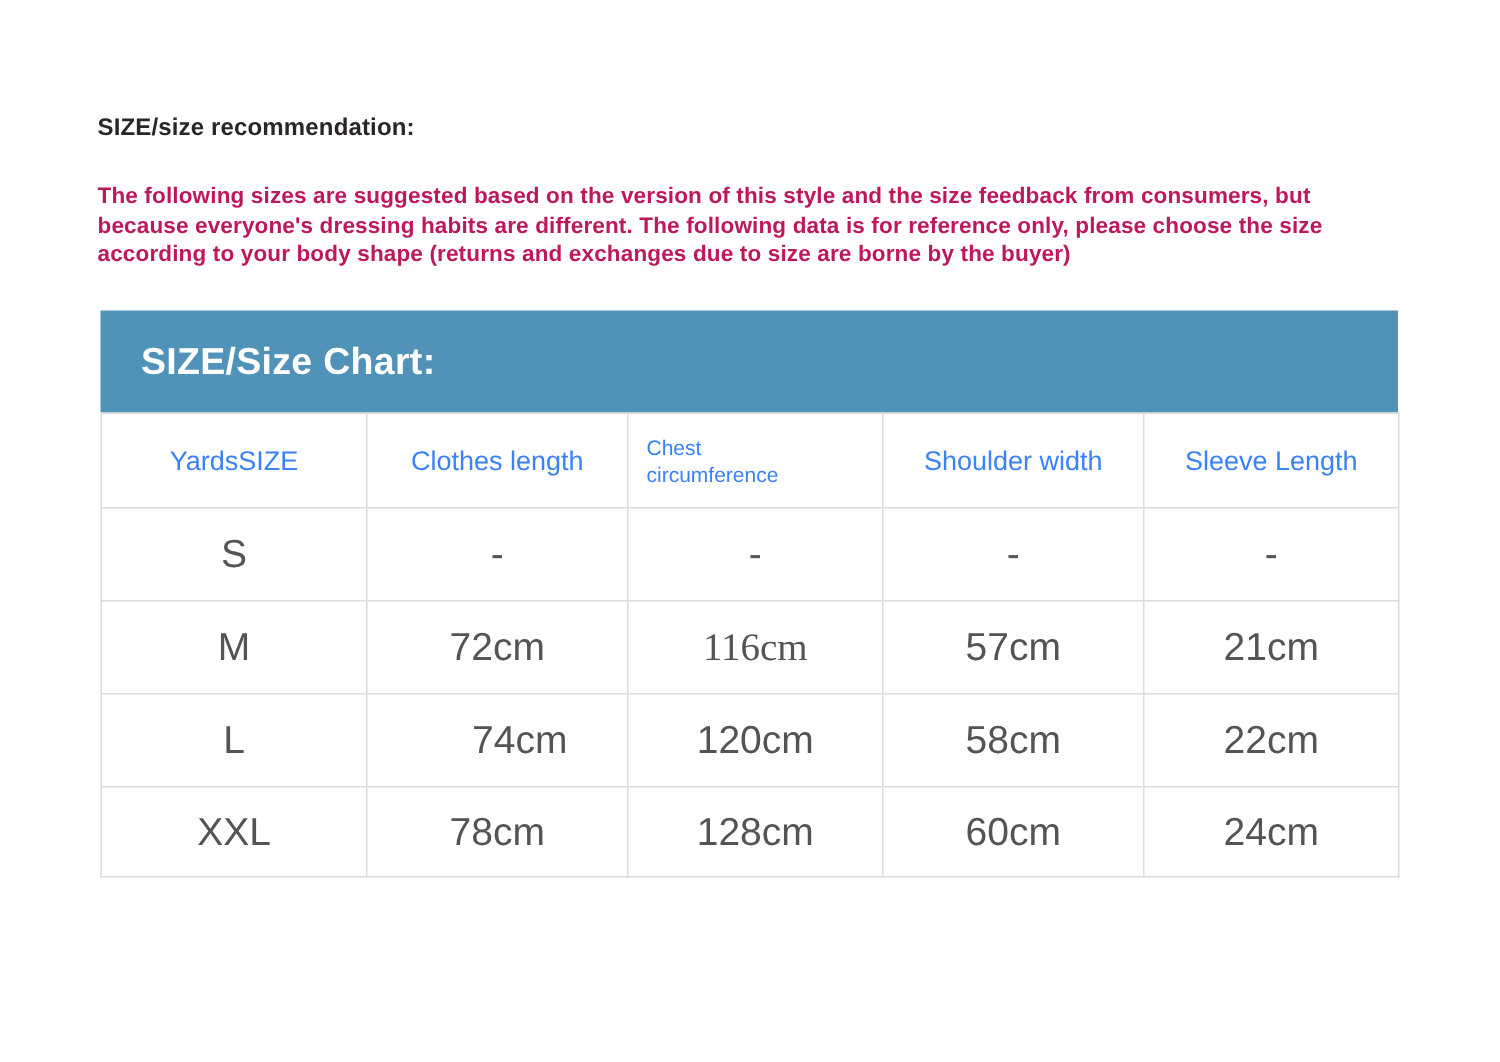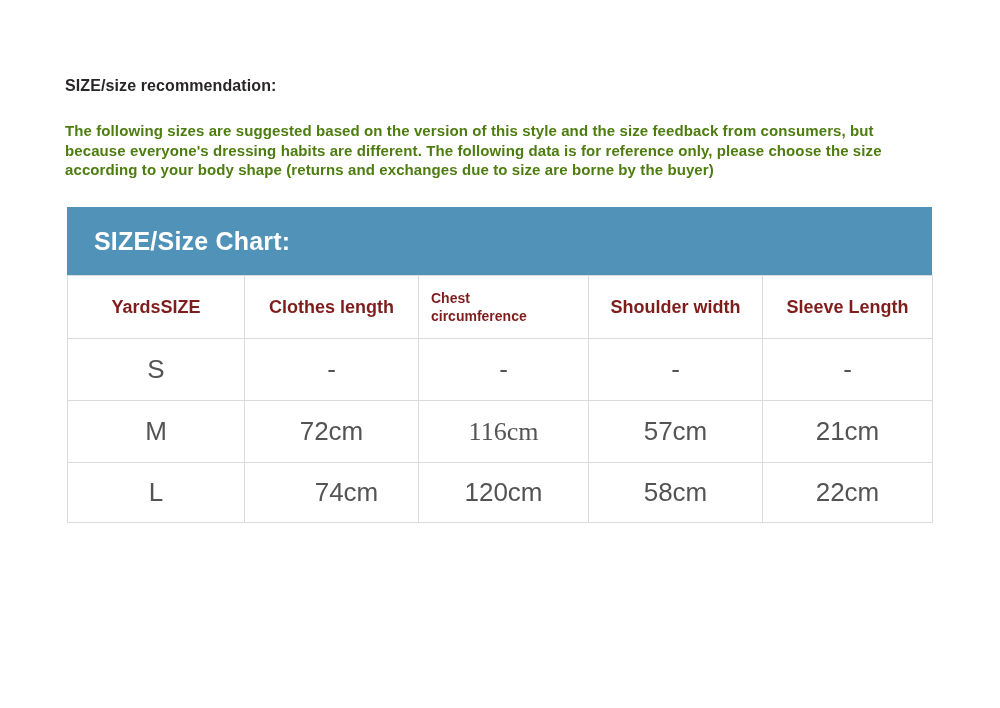--- a/index.html
+++ b/index.html
@@ -20,21 +20,21 @@
     color: #2a2627;
     letter-spacing: 0.1px;
   }
   .doc-paragraph {
     position: absolute;
     left: 65px;
     top: 121px;
     width: 872px;
     font-size: 15px;
     font-weight: bold;
-    color: #4d7c0f;
+    color: #be185d;
     line-height: 19.5px;
     letter-spacing: 0.1px;
   }
   .chart-bar {
     position: absolute;
     left: 67px;
     top: 207px;
     width: 865px;
     height: 68px;
     display: flex;
@@ -64,22 +64,22 @@
   table.size-table th,
   table.size-table td {
     border: 1px solid #dbdbdb;
     text-align: center;
     vertical-align: middle;
     background: #ffffff;
   }
   table.size-table th {
     height: 63px;
     font-size: 18px;
-    font-weight: bold;
-    color: #7f1d1d;
+    font-weight: normal;
+    color: #3b82f6;
   }
   table.size-table th.chest-header {
     text-align: left;
     padding-left: 12px;
     font-size: 14px;
     line-height: 18px;
   }
   table.size-table th.chest-header span {
     display: inline-block;
     max-width: 110px;
@@ -137,14 +137,21 @@
       <td style="border-color: rgb(219, 219, 219); text-align: center;">57cm</td>
       <td style="border-color: rgb(219, 219, 219);">21cm</td>
     </tr>
     <tr>
       <td style="border-color: rgb(219, 219, 219);">L</td>
       <td style="border-color: rgb(219, 219, 219); padding-left: 30px;">74cm</td>
       <td style="border-color: rgb(219, 219, 219);">120cm</td>
       <td style="border-color: rgb(219, 219, 219);">58cm</td>
       <td style="border-color: rgb(219, 219, 219); text-align: center;">22cm</td>
     </tr>
+    <tr>
+      <td style="border-color: rgb(219, 219, 219);">XXL</td>
+      <td style="border-color: rgb(219, 219, 219);">78cm</td>
+      <td style="border-color: rgb(219, 219, 219);">128cm</td>
+      <td style="border-color: rgb(219, 219, 219);">60cm</td>
+      <td style="border-color: rgb(219, 219, 219);">24cm</td>
+    </tr>
   </tbody>
 </table>
 
 </body></html>

